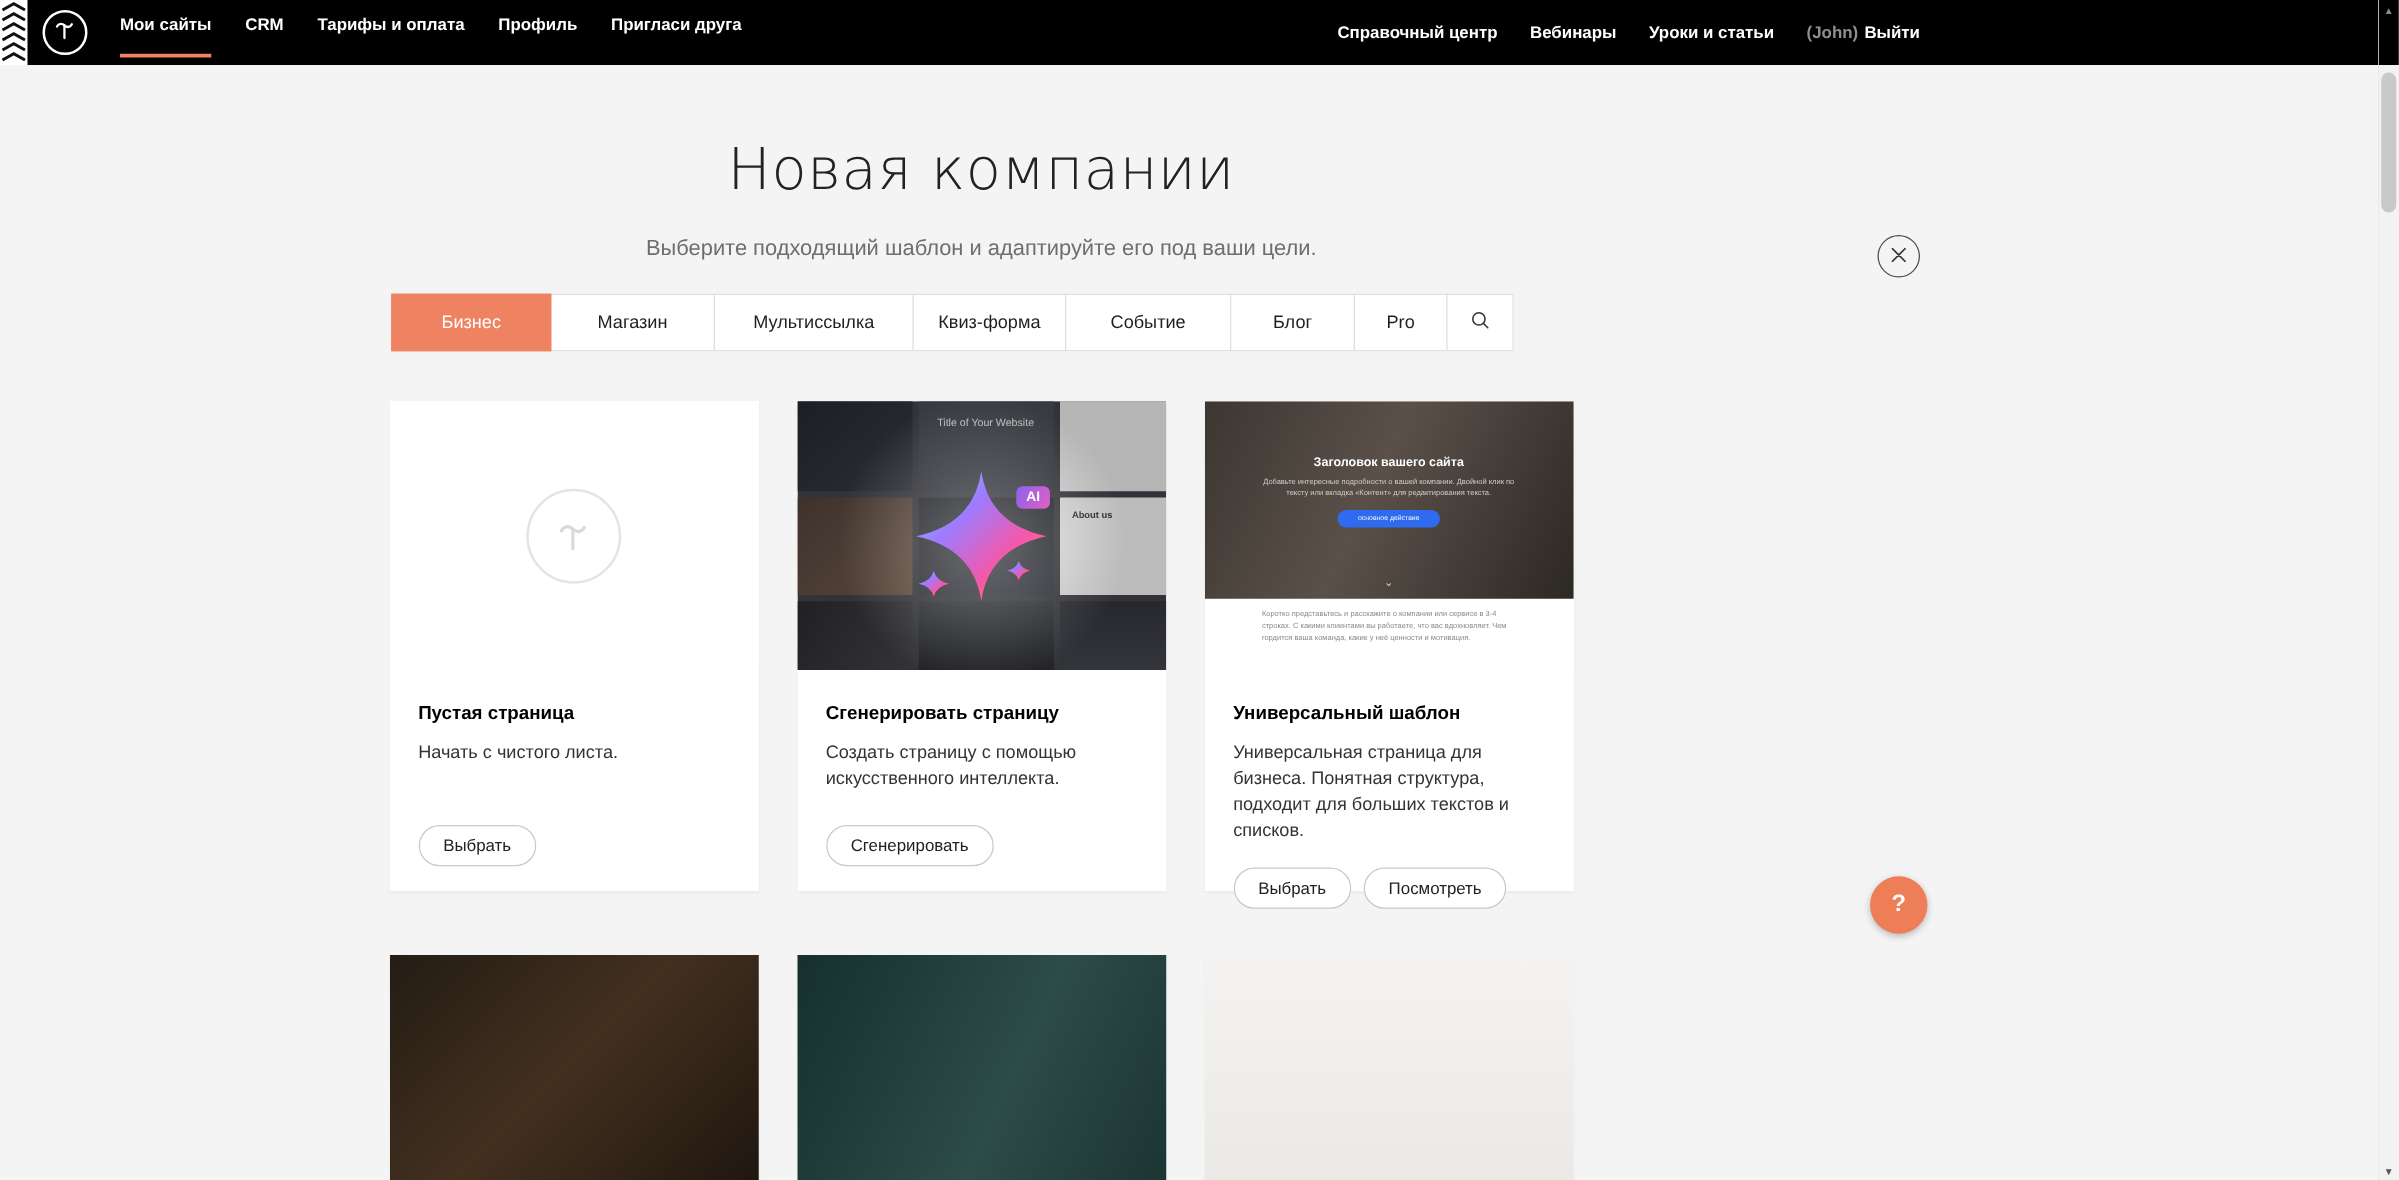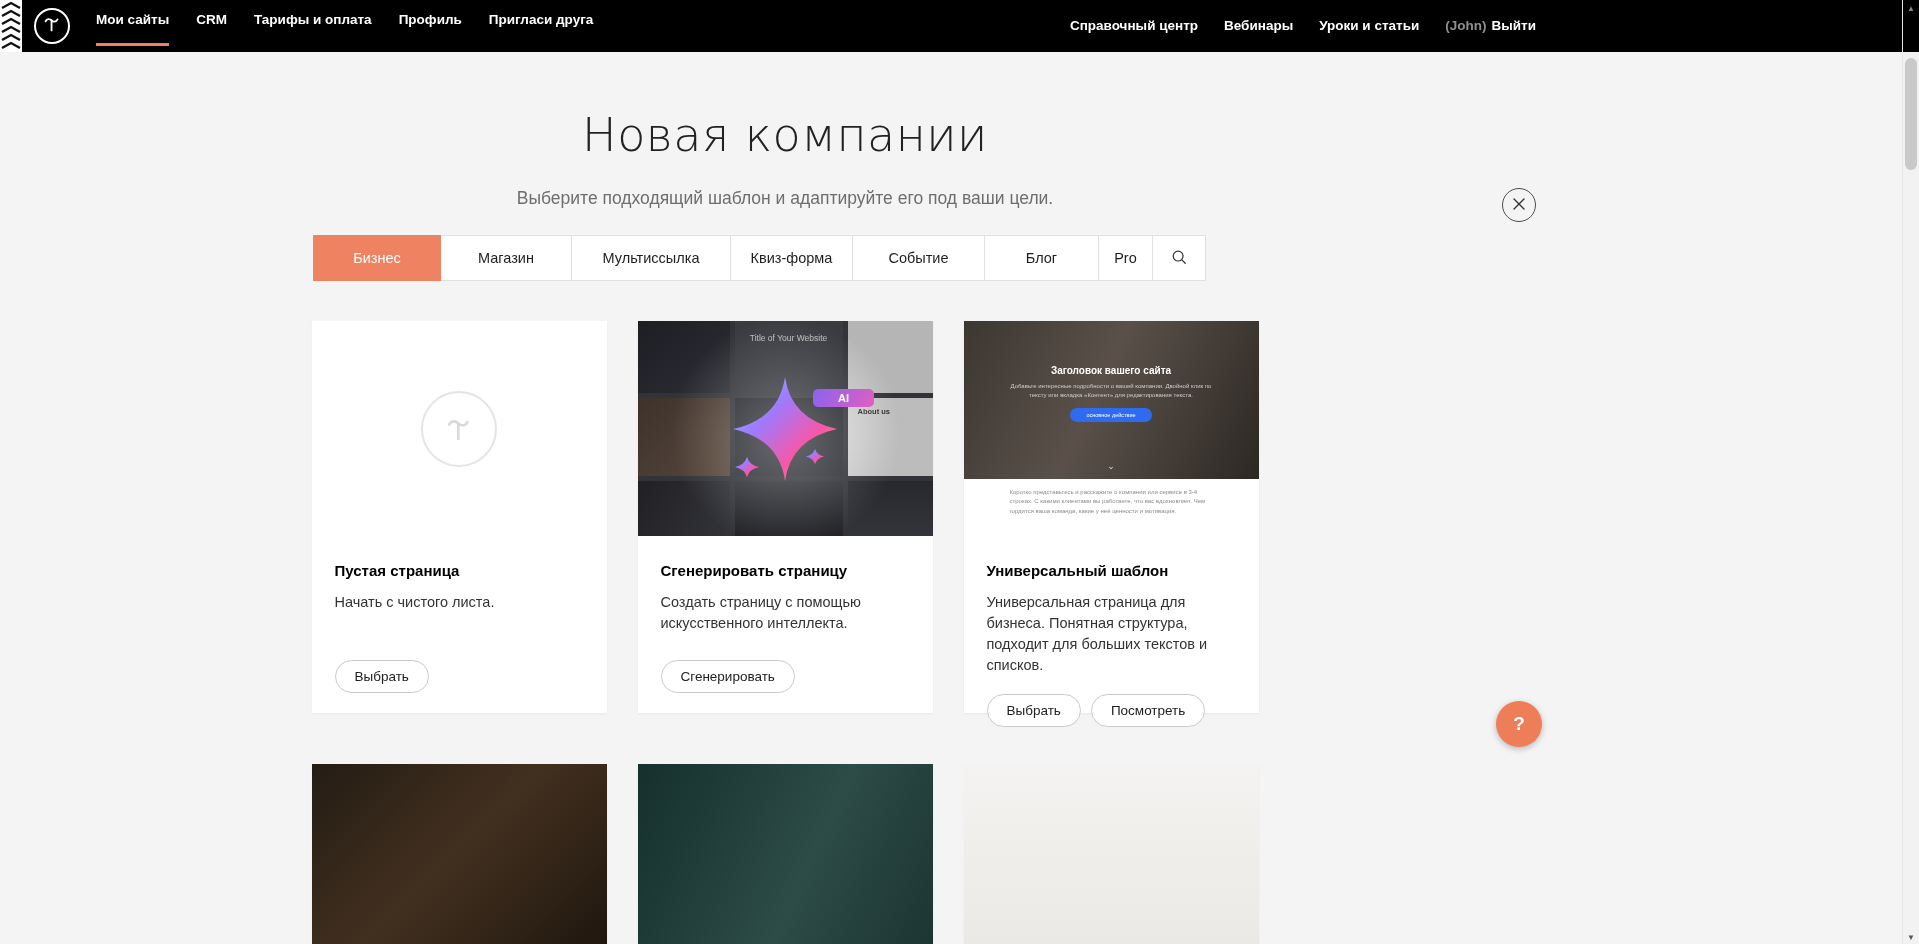--- a/index.html
+++ b/index.html
@@ -57,22 +57,22 @@
     border:1px solid #e0e0e0; margin-left:-1px; background:#fff; color:#1f1f1f; font-size:14.5px;
     display:flex; align-items:center; justify-content:center; cursor:pointer; height:46px;
   }
   .tab:first-child { margin-left:0; }
   .tab.active { background:#ef8261; border-color:#ef8261; color:#fff; z-index:2; }
   .tab:nth-child(1){width:128px}
   .tab:nth-child(2){width:132px}
   .tab:nth-child(3){width:160px}
   .tab:nth-child(4){width:123px}
   .tab:nth-child(5){width:133px}
-  .tab:nth-child(6){width:115px}
-  .tab:nth-child(7){width:55px}
+  .tab:nth-child(6){width:100px}
+  .tab:nth-child(7){width:75px}
   .tab:nth-child(8){width:54px}
 
   
   .cards { width:947px; margin:40px auto 0; display:flex; gap:31px; }
   .cards.row2 { margin-top:51px; }
   .card { width:295px; height:392px; background:#fff; display:flex; flex-direction:column; cursor:pointer; box-shadow:0 1px 2px rgba(0,0,0,0.05); }
   .card-img { height:215px; position:relative; overflow:hidden; flex:none; background:#fff; }
   .card-body { padding:26px 23px 20px; display:flex; flex-direction:column; flex:1; }
   .card-title { font-size:15px; font-weight:bold; color:#000; margin-bottom:13px; }
   .card-desc { font-size:14.5px; color:#333; line-height:1.45; }
@@ -96,21 +96,21 @@
   .g4 { background:linear-gradient(135deg,#4a3a30,#6b5646); }
   .g5 { background:linear-gradient(#2a2c31,#36383e); }
   .g6 { background:#f2f2f2; color:#333; font-size:7.5px; font-weight:bold; padding:9px 0 0 10px; }
   .g7 { background:linear-gradient(120deg,#232327,#3b3c41); }
   .g8 { background:linear-gradient(#35373c,#26272b); }
   .g9 { background:linear-gradient(#2c2d32,#3c3e44); }
   .gen-overlay { position:absolute; inset:0; background:radial-gradient(circle at 50% 52%, rgba(255,255,255,0.28), rgba(25,25,30,0.25) 62%); }
   .star-wrap { position:absolute; left:50%; top:50%; transform:translate(-50%,-50%); width:150px; height:150px; }
   .ai-badge {
     position:absolute; left:103px; top:35px; background:linear-gradient(120deg,#8a63f0,#e05fc0);
-    color:#fff; font-size:11px; font-weight:bold; padding:3px 25px; border-radius:5px;
+    color:#fff; font-size:11px; font-weight:bold; padding:3px 8px; border-radius:5px;
   }
 
   
   .u-hero { height:158px; background:linear-gradient(115deg,#3c3731,#5a5049 45%,#2c2824); color:#fff;
     text-align:center; padding-top:44px; position:relative; }
   .u-heading { font-size:10px; font-weight:bold; }
   .u-subtext { font-size:6px; color:#cfccc8; width:72%; margin:6px auto 0; line-height:1.5; }
   .u-cta { display:inline-block; margin-top:8px; background:#2e6bf0; color:#fff; font-size:5.5px;
     padding:4px 16px; border-radius:8px; border:none; cursor:pointer; }
   .u-chevron { position:absolute; bottom:8px; left:50%; transform:translateX(-50%); color:#ddd; font-size:9px; line-height:1; }

